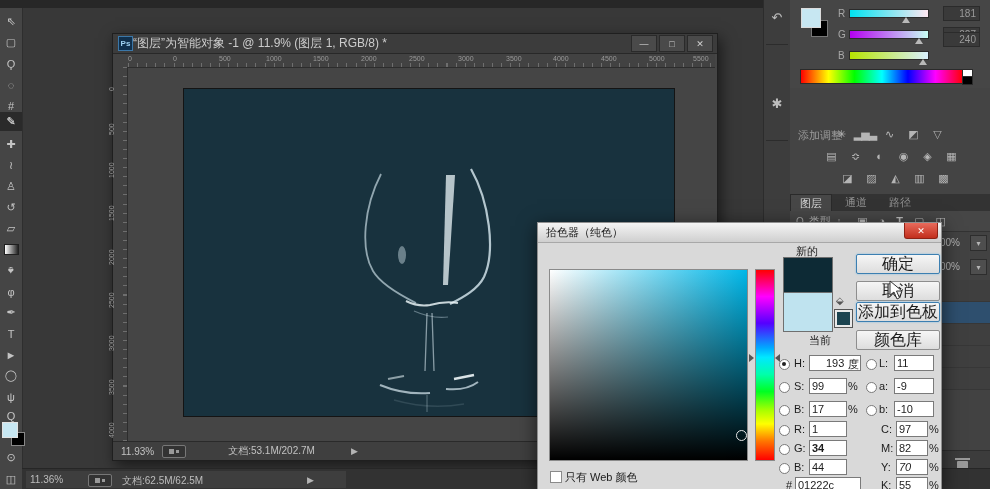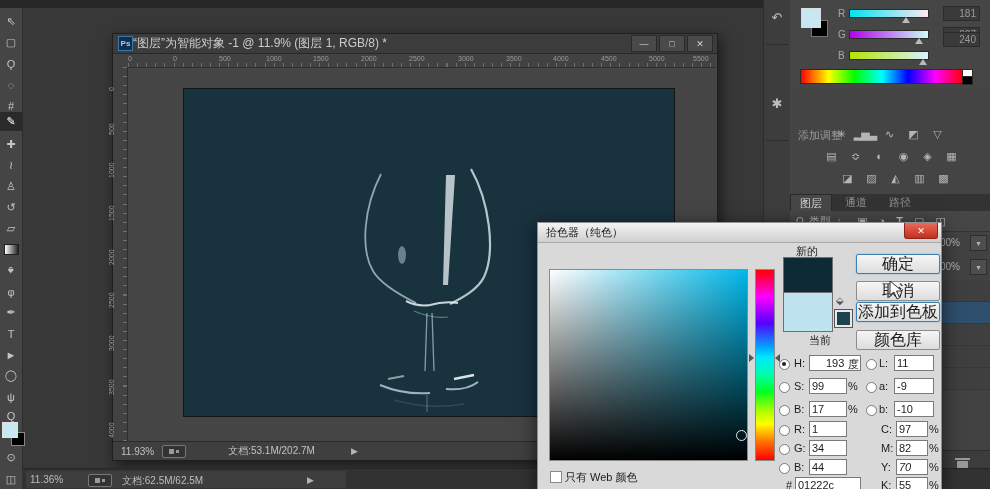--- a/index.html
+++ b/index.html
@@ -421,21 +421,21 @@
     <div class="radio" style="left:241px;top:182px;"></div>
     <span class="flab" style="left:256px;top:180px;">B:</span>
     <input class="finput" style="left: 271px; top: 178px; width: 32px;" value="17">
     <span class="flab" style="left:310px;top:180px;">%</span>
 
     <div class="radio" style="left:241px;top:202px;"></div>
     <span class="flab" style="left:256px;top:200px;">R:</span>
     <input class="finput" style="left: 271px; top: 198px; width: 32px;" value="1">
     <div class="radio" style="left:241px;top:221px;"></div>
     <span class="flab" style="left:256px;top:219px;">G:</span>
-    <input class="finput" style="left: 271px; top: 217px; width: 32px;" value="34">
+    <input class="finput" style="left: 271px; top: 217px; width: 32px; font-weight: bold;" value="34">
     <div class="radio" style="left:241px;top:240px;"></div>
     <span class="flab" style="left:256px;top:238px;">B:</span>
     <input class="finput" style="left: 271px; top: 236px; width: 32px;" value="44">
 
     <span class="flab" style="left:248px;top:256px;">#</span>
     <input class="finput" style="left: 257px; top: 254px; width: 60px;" value="01222c">
 
     <div class="radio" style="left:328px;top:136px;"></div>
     <span class="flab" style="left:341px;top:134px;">L:</span>
     <input class="finput" style="left: 356px; top: 132px; width: 34px;" value="11">

